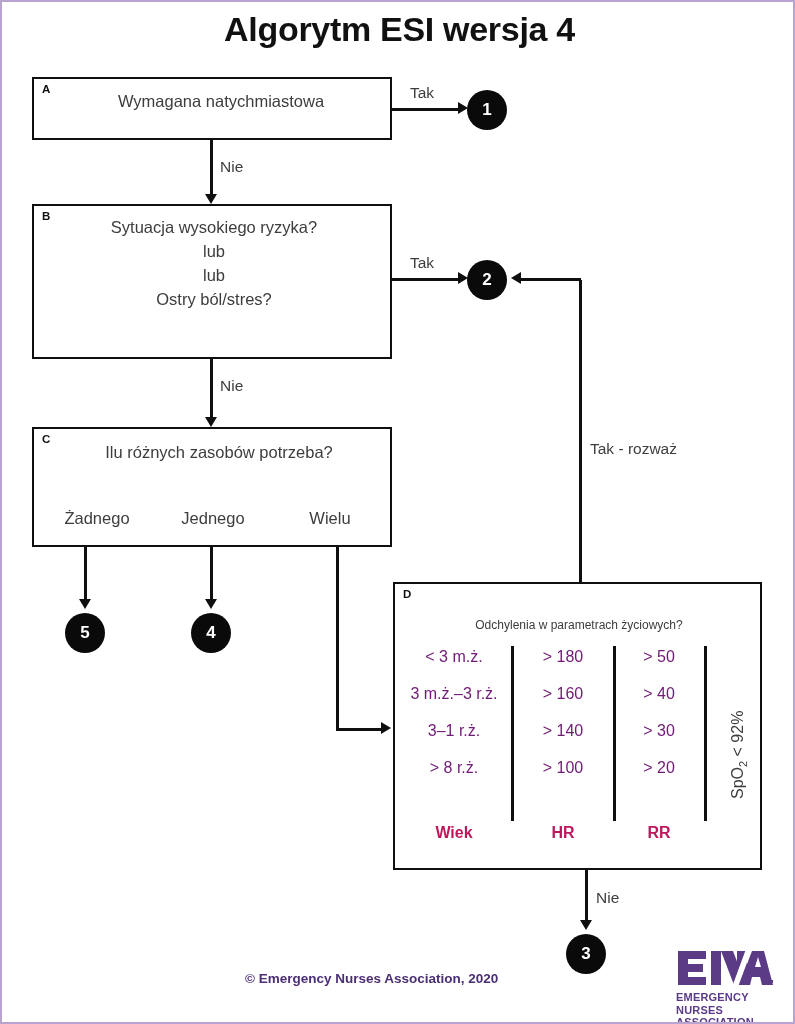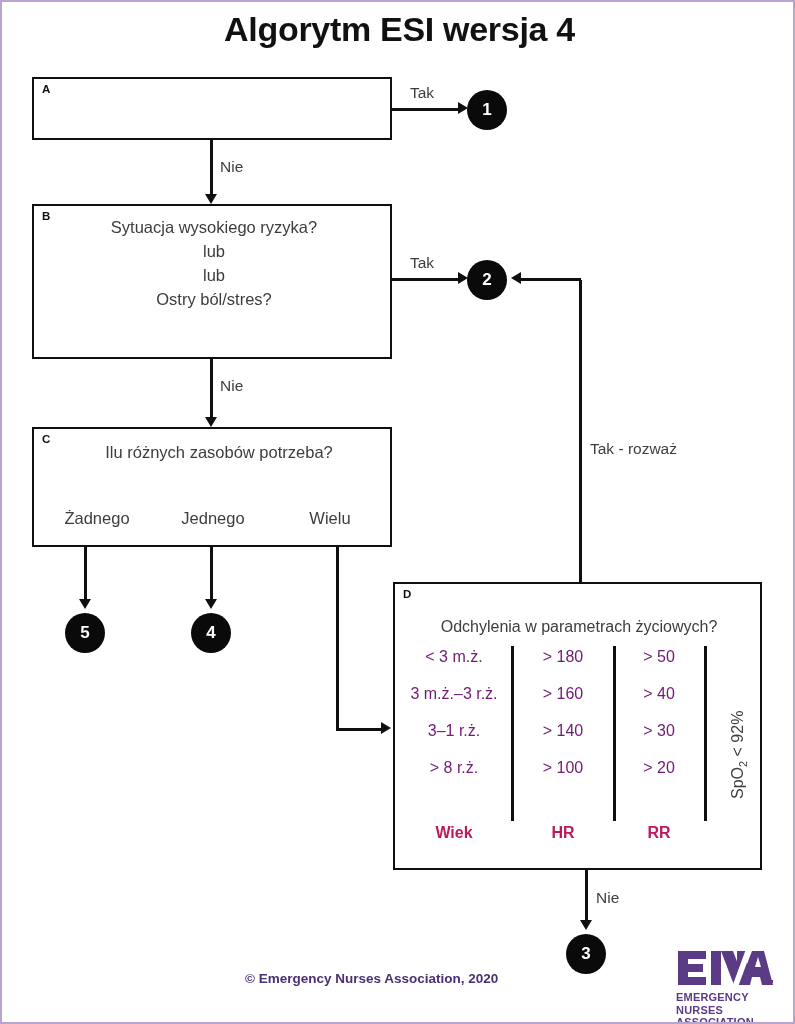--- a/index.html
+++ b/index.html
@@ -102,21 +102,21 @@
   
   .copt {
     font-size: 16.5px;
     color: #3d3d3d;
     white-space: nowrap;
     text-align: center;
   }
 
   
   #d-title {
-    font-size: 16px;
+    font-size: 12px;
     color: #3d3d3d;
     text-align: center;
     white-space: nowrap;
   }
   .vcell {
     position: absolute;
     font-size: 16px;
     color: #701a75;
     text-align: center;
     white-space: nowrap;
@@ -162,20 +162,21 @@
 </head>
 <body>
 
 <div id="page">
 
   <div class="abs" id="title">Algorytm ESI wersja 4</div>
 
   <div class="abs dbox" style="left:30px; top:75px; width:360px; height:63px;">
     <div class="dletter">A</div>
     <div class="abs dtext" style="left:22px; top:11px; width:330px;">
+      <div>Wymagana natychmiastowa</div>
     </div>
   </div>
 
   <div class="abs hline" style="left:390px; top:106px; width:66px;"></div>
   <div class="abs arrow-r" style="left:456px; top:100px;"></div>
   <div class="abs elabel" style="left:408px; top:82px;">Tak</div>
   <div class="abs lcircle" style="left:465px; top:88px;">
     <span>1</span>
   </div>
 

